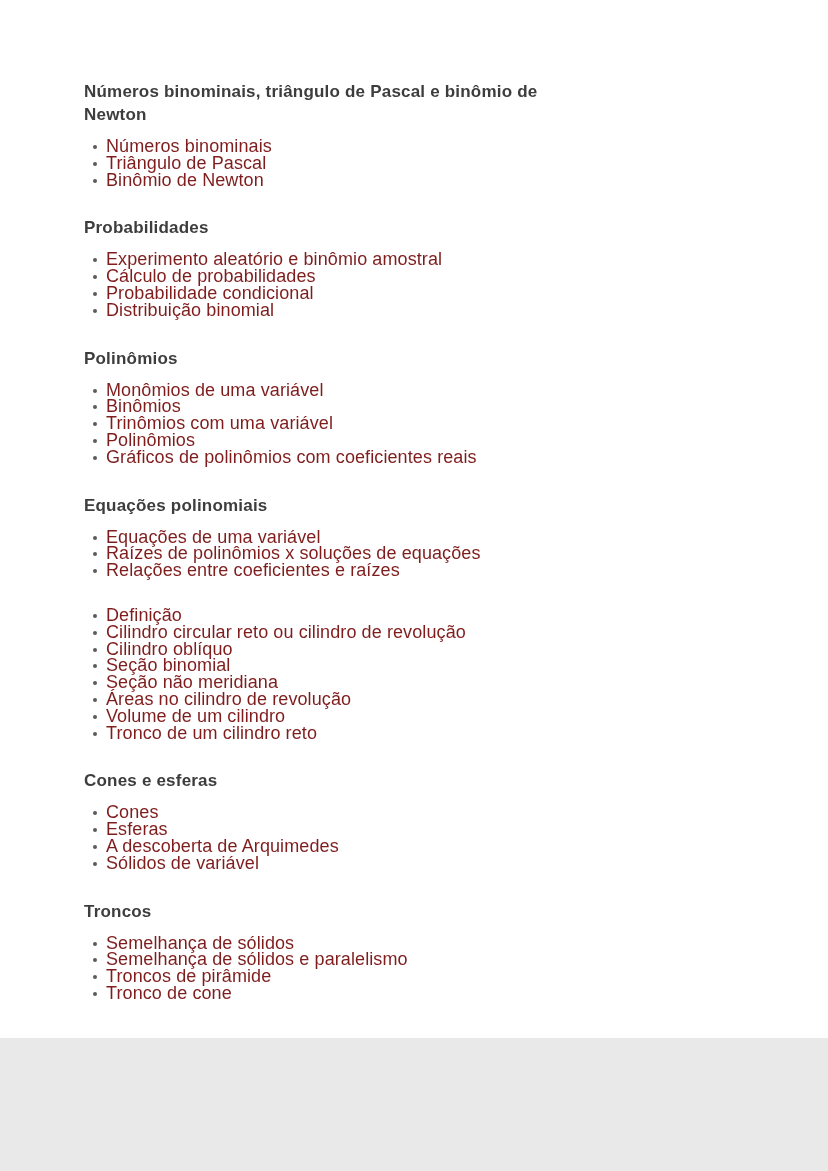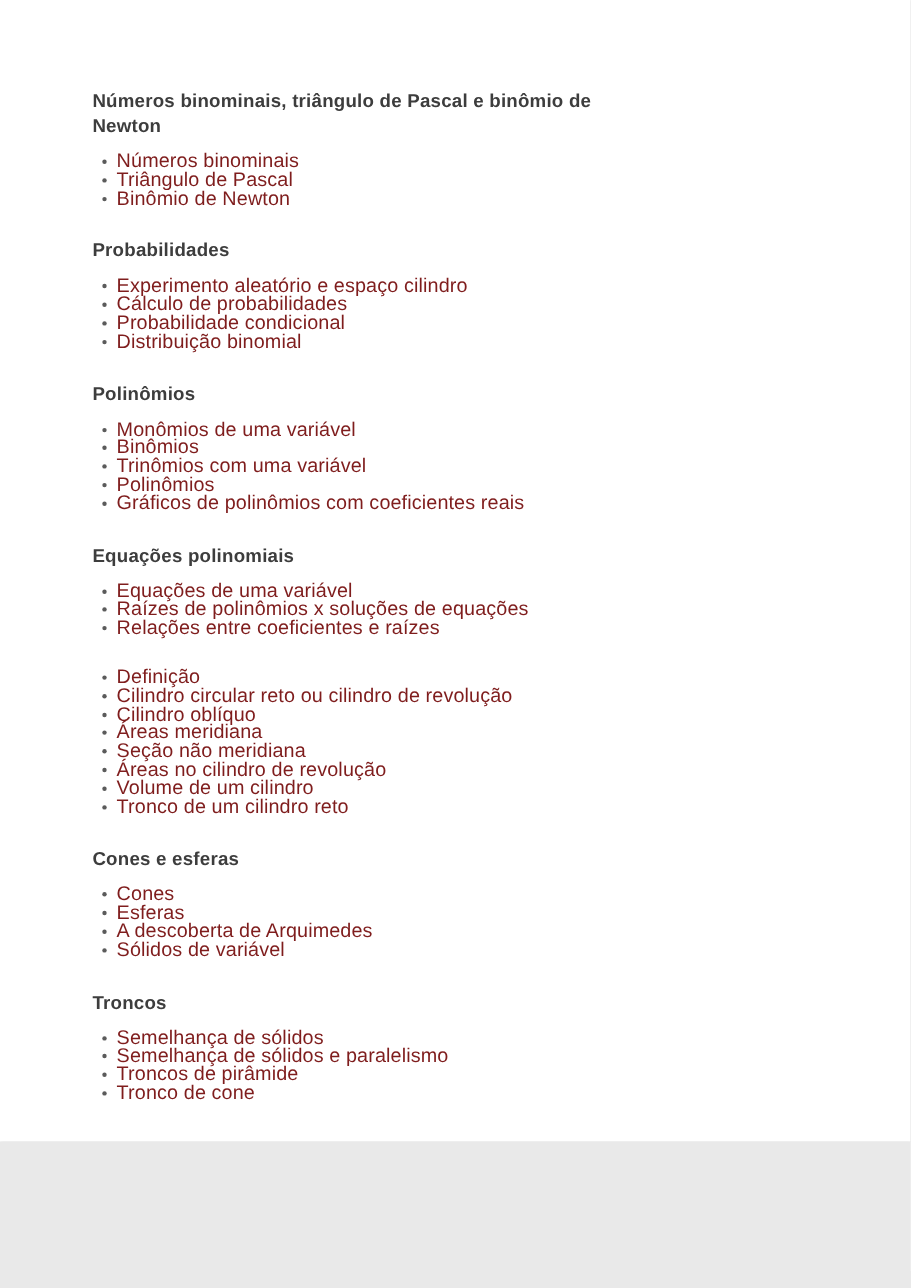--- a/index.html
+++ b/index.html
@@ -65,21 +65,21 @@
 <div class="page">
   <div class="doc-body">
       <h2 class="section-title">Números binominais, triângulo de Pascal e binômio de Newton</h2>
       <ul class="bullet-list">
         <li>Números binominais</li>
         <li>Triângulo de Pascal</li>
         <li>Binômio de Newton</li>
       </ul>
       <h2 class="section-title">Probabilidades</h2>
       <ul class="bullet-list">
-        <li>Experimento aleatório e espaço cilindro</li>
+        <li>Experimento aleatório e binômio amostral</li>
         <li>Cálculo de probabilidades</li>
         <li>Probabilidade condicional</li>
         <li>Distribuição binomial</li>
       </ul>
       <h2 class="section-title">Polinômios</h2>
       <ul class="bullet-list">
         <li>Monômios de uma variável</li>
         <li>Binômios</li>
         <li>Trinômios com uma variável</li>
         <li>Polinômios</li>
@@ -88,21 +88,21 @@
       <h2 class="section-title">Equações polinomiais</h2>
       <ul class="bullet-list">
         <li>Equações de uma variável</li>
         <li>Raízes de polinômios x soluções de equações</li>
         <li>Relações entre coeficientes e raízes</li>
       </ul>
       <ul class="bullet-list">
         <li>Definição</li>
         <li>Cilindro circular reto ou cilindro de revolução</li>
         <li>Cilindro oblíquo</li>
-        <li>Áreas meridiana</li>
+        <li>Seção binomial</li>
         <li>Seção não meridiana</li>
         <li>Áreas no cilindro de revolução</li>
         <li>Volume de um cilindro</li>
         <li>Tronco de um cilindro reto</li>
       </ul>
       <h2 class="section-title">Cones e esferas</h2>
       <ul class="bullet-list">
         <li>Cones</li>
         <li>Esferas</li>
         <li>A descoberta de Arquimedes</li>

